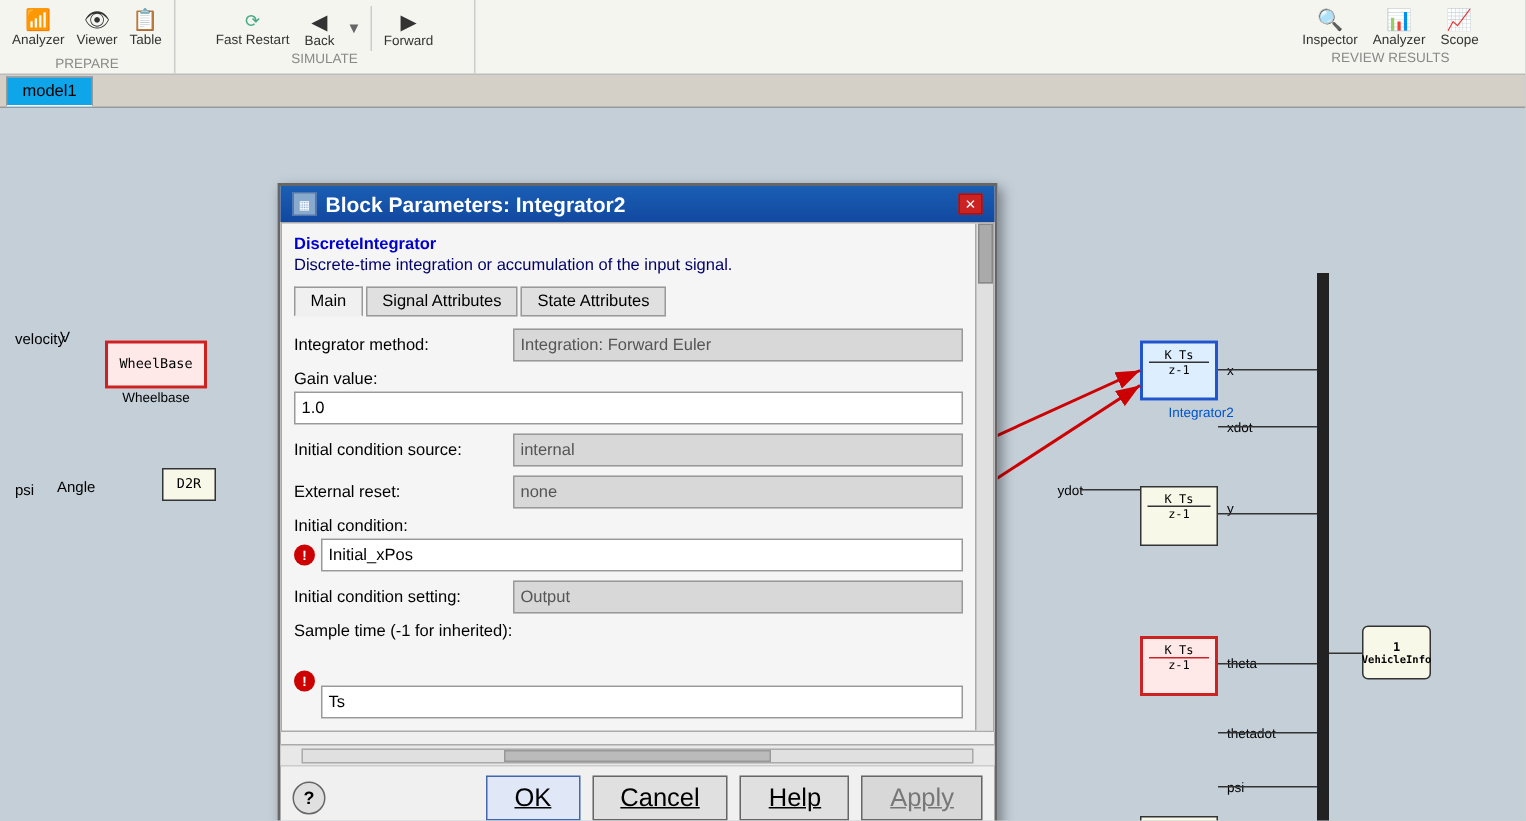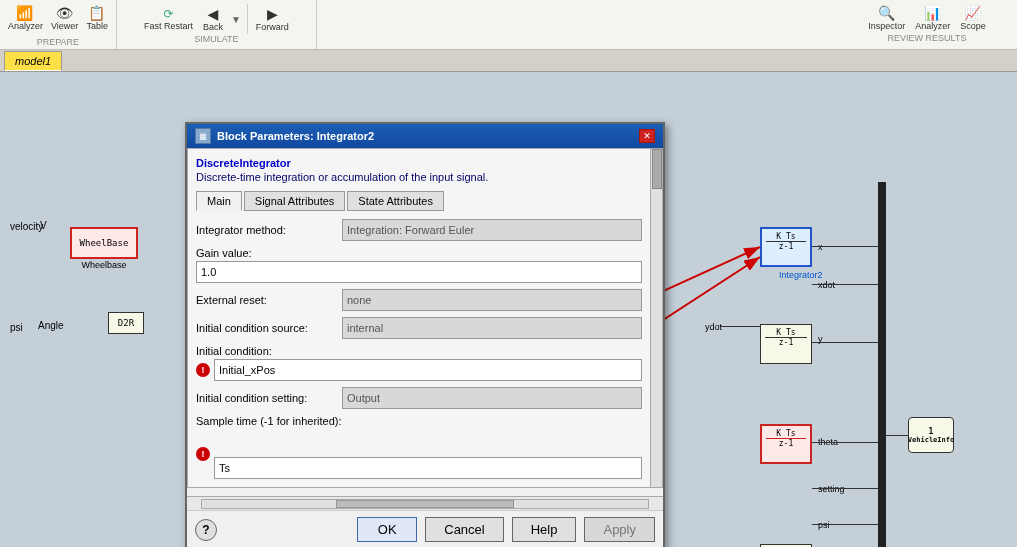--- a/index.html
+++ b/index.html
@@ -35,23 +35,22 @@
       border: 1px solid #999;
       border-bottom: none;
       padding: 2px 10px;
       font-size: 11px;
       cursor: pointer;
       height: 20px;
       display: flex;
       align-items: center;
     }
     .tab.active {
-      background: #fde047;
+      background: #0ea5e9;
       border-bottom: 1px solid #fff;
-      font-style: italic;
     }
 
     
     .dialog-overlay {
       position: absolute;
       top: 0; left: 0; right: 0; bottom: 0;
       z-index: 100;
     }
     .dialog {
       position: absolute;
@@ -66,21 +65,21 @@
     .dialog-titlebar {
       background: linear-gradient(to bottom, #1a5fb4, #1248a0);
       color: white;
       padding: 4px 8px;
       display: flex;
       align-items: center;
       justify-content: space-between;
       height: 24px;
     }
     .dialog-titlebar-text {
-      font-size: 11px;
+      font-size: 14px;
       font-weight: bold;
     }
     .dialog-close-btn {
       background: #cc2222;
       border: 1px solid #aa1111;
       color: white;
       width: 16px;
       height: 14px;
       font-size: 9px;
       cursor: pointer;
@@ -208,25 +207,26 @@
     .dialog-buttons {
       display: flex;
       justify-content: center;
       align-items: center;
       gap: 8px;
       padding: 6px 8px;
       border-top: 1px solid #ccc;
     }
     .dialog-btn {
       padding: 4px 18px;
-      font-size: 13px;
+      font-size: 17px;
       border: 1px solid #666;
       background: #e0e0e0;
       cursor: pointer;
       min-width: 60px;
+      text-decoration: underline;
     }
     .dialog-btn.primary {
       background: #e0e8f8;
       border-color: #4466aa;
     }
     .help-btn {
       background: #e0e0e0;
       border: 1px solid #666;
       border-radius: 50%;
       width: 22px;
@@ -451,21 +451,21 @@
 
     <div style="position:absolute; top:250px; left:705px; font-size:9px; color:#000;">ydot</div>
 
     <div style="position:absolute; top:352px; left:760px; width:52px; height:40px; background:#ffe8e8; border:2px solid #cc2222;">
       <div style="font-size:8px; font-family:monospace; text-align:center; padding-top:3px;">K Ts</div>
       <div style="font-size:8px; font-family:monospace; text-align:center; border-top:1px solid #cc2222; margin:0 4px;">z-1</div>
     </div>
 
     <div style="position:absolute; top:365px; left:818px; font-size:9px; color:#000;">theta</div>
 
-    <div style="position:absolute; top:412px; left:818px; font-size:9px; color:#000;">setting</div>
+    <div style="position:absolute; top:412px; left:818px; font-size:9px; color:#000;">thetadot</div>
 
     <div style="position:absolute; top:448px; left:818px; font-size:9px; color:#000;">psi</div>
 
     <div style="position:absolute; top:472px; left:760px; width:52px; height:38px; background:#f8f8e8; border:1.5px solid #333;">
       <div style="font-size:8px; font-family:monospace; text-align:center; padding-top:3px;">zoh</div>
 
     </div>
 
     <div style="position:absolute; top:174px; left:812px; width:66px; height:1px; background:#333;"></div>
     <div style="position:absolute; top:212px; left:812px; width:66px; height:1px; background:#333;"></div>
@@ -506,27 +506,27 @@
             <span class="form-label">Integrator method:</span>
             <input class="form-input disabled" type="text" style="background: rgb(216, 216, 216);" value="Integration: Forward Euler">
           </div>
 
           <div class="gain-section">
             <div class="gain-label">Gain value:</div>
             <input class="gain-input" type="text" value="1.0" style="">
           </div>
 
           <div class="form-row">
+            <span class="form-label">Initial condition source:</span>
+            <input class="form-input disabled" type="text" style="background: rgb(216, 216, 216);" value="internal">
+          </div>
+
+          <div class="form-row">
             <span class="form-label">External reset:</span>
             <input class="form-input disabled" type="text" style="background: rgb(216, 216, 216);" value="none">
-          </div>
-
-          <div class="form-row">
-            <span class="form-label">Initial condition source:</span>
-            <input class="form-input disabled" type="text" style="background: rgb(216, 216, 216);" value="internal">
           </div>
 
           <div class="gain-section">
             <div class="gain-label">Initial condition:</div>
             <div class="initial-condition-row">
               <span class="error-icon">!</span>
               <input class="gain-input" type="text" style="flex: 1 1 0%;" value="Initial_xPos">
             </div>
           </div>
 

